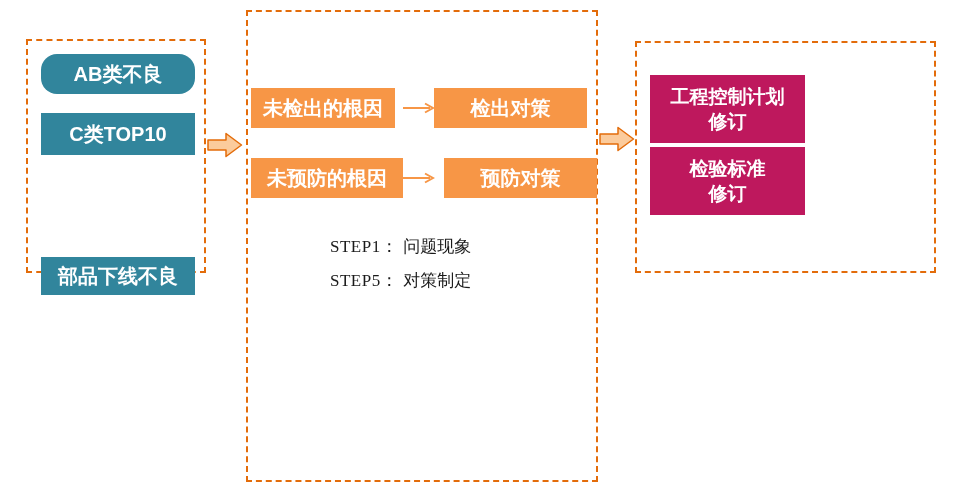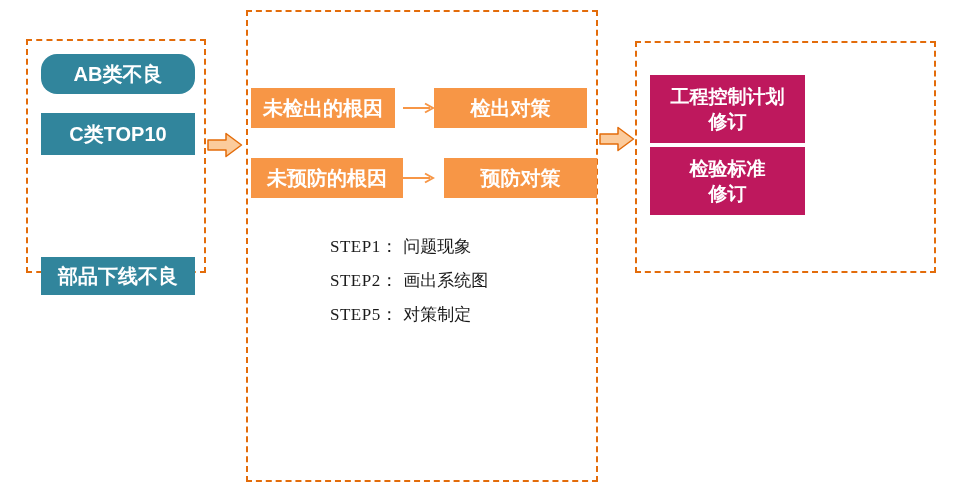--- a/index.html
+++ b/index.html
@@ -94,23 +94,20 @@
     </svg>
     <div class="cbox orange" style="left:196px; top:146px; width:153px; height:40px;">
       <span>预防对策</span>
     </div>
 
     <div class="steps">
       <div class="step-row">
         <span class="step-label">STEP1：</span><span class="step-text">问题现象</span>
       </div>
       <div class="step-row">
-        <span class="step-label">STEP2：</span><span class="step-text">画出系统图</span>
-      </div>
-      <div class="step-row">
         <span class="step-label">STEP5：</span><span class="step-text">对策制定</span>
       </div>
     </div>
   </div>
 
   <svg class="arrow-icon" style="left:599px; top:126px;" width="36" height="26" viewBox="0 0 36 26">
     <polygon points="1,8 19,8 19,1.5 34.5,13 19,24.5 19,18 1,18" fill="#FBCB9C" stroke="#E36C0A" stroke-width="1.5" stroke-linejoin="round"></polygon>
   </svg>
 
   <div class="panel" style="left:635px; top:41px; width:301px; height:232px;">

